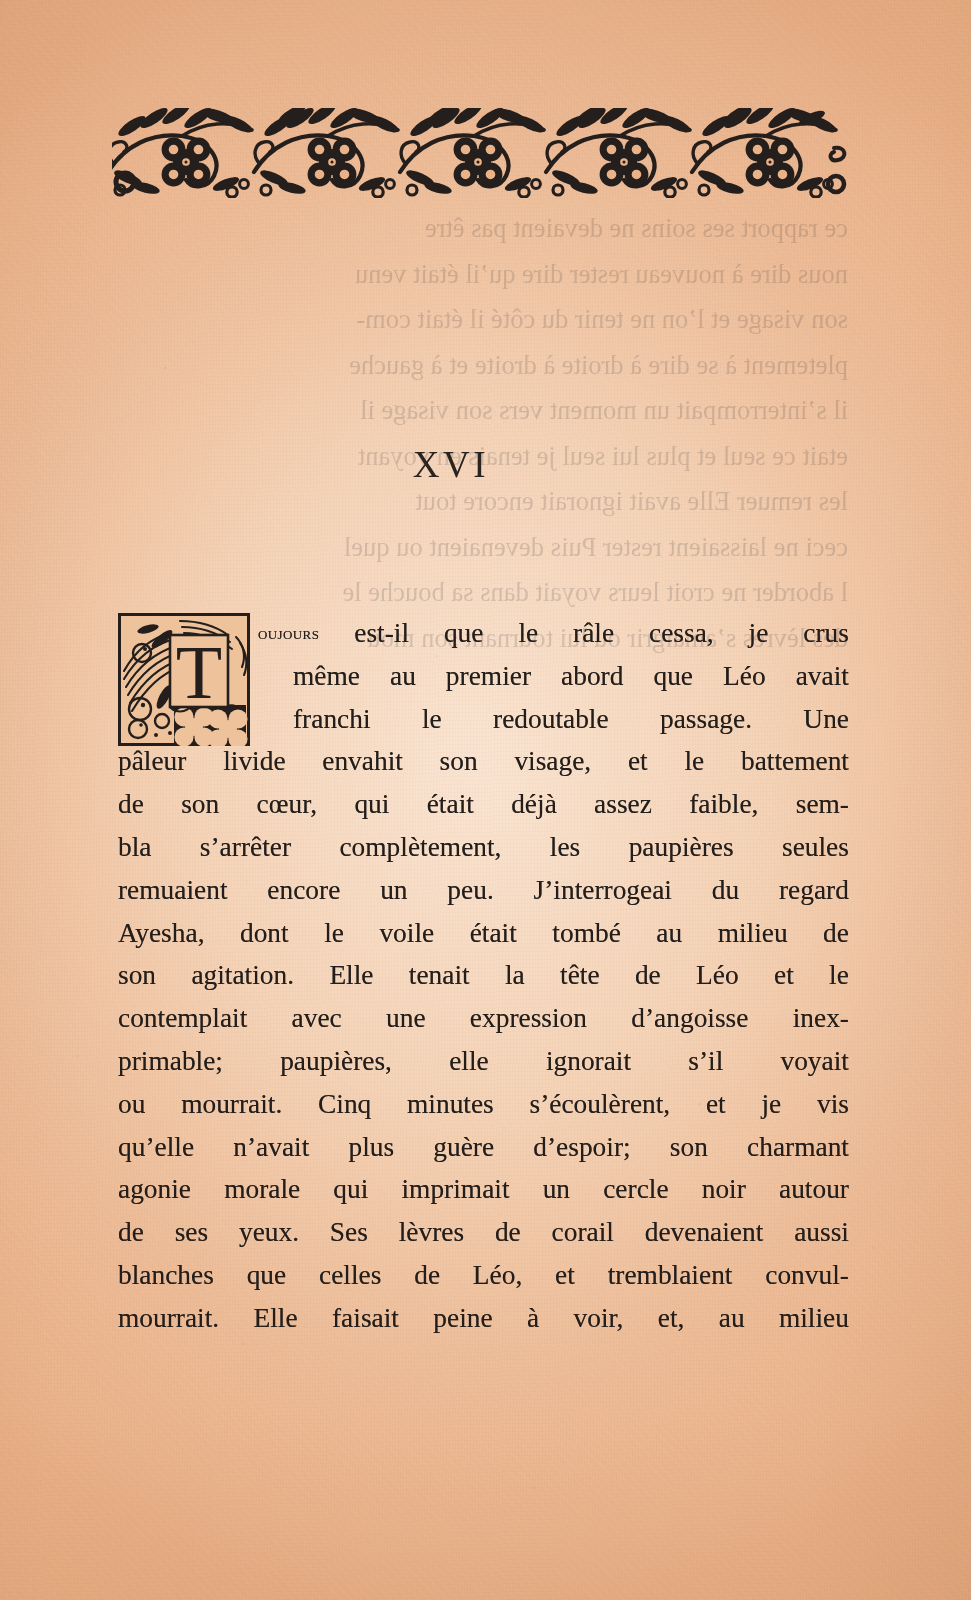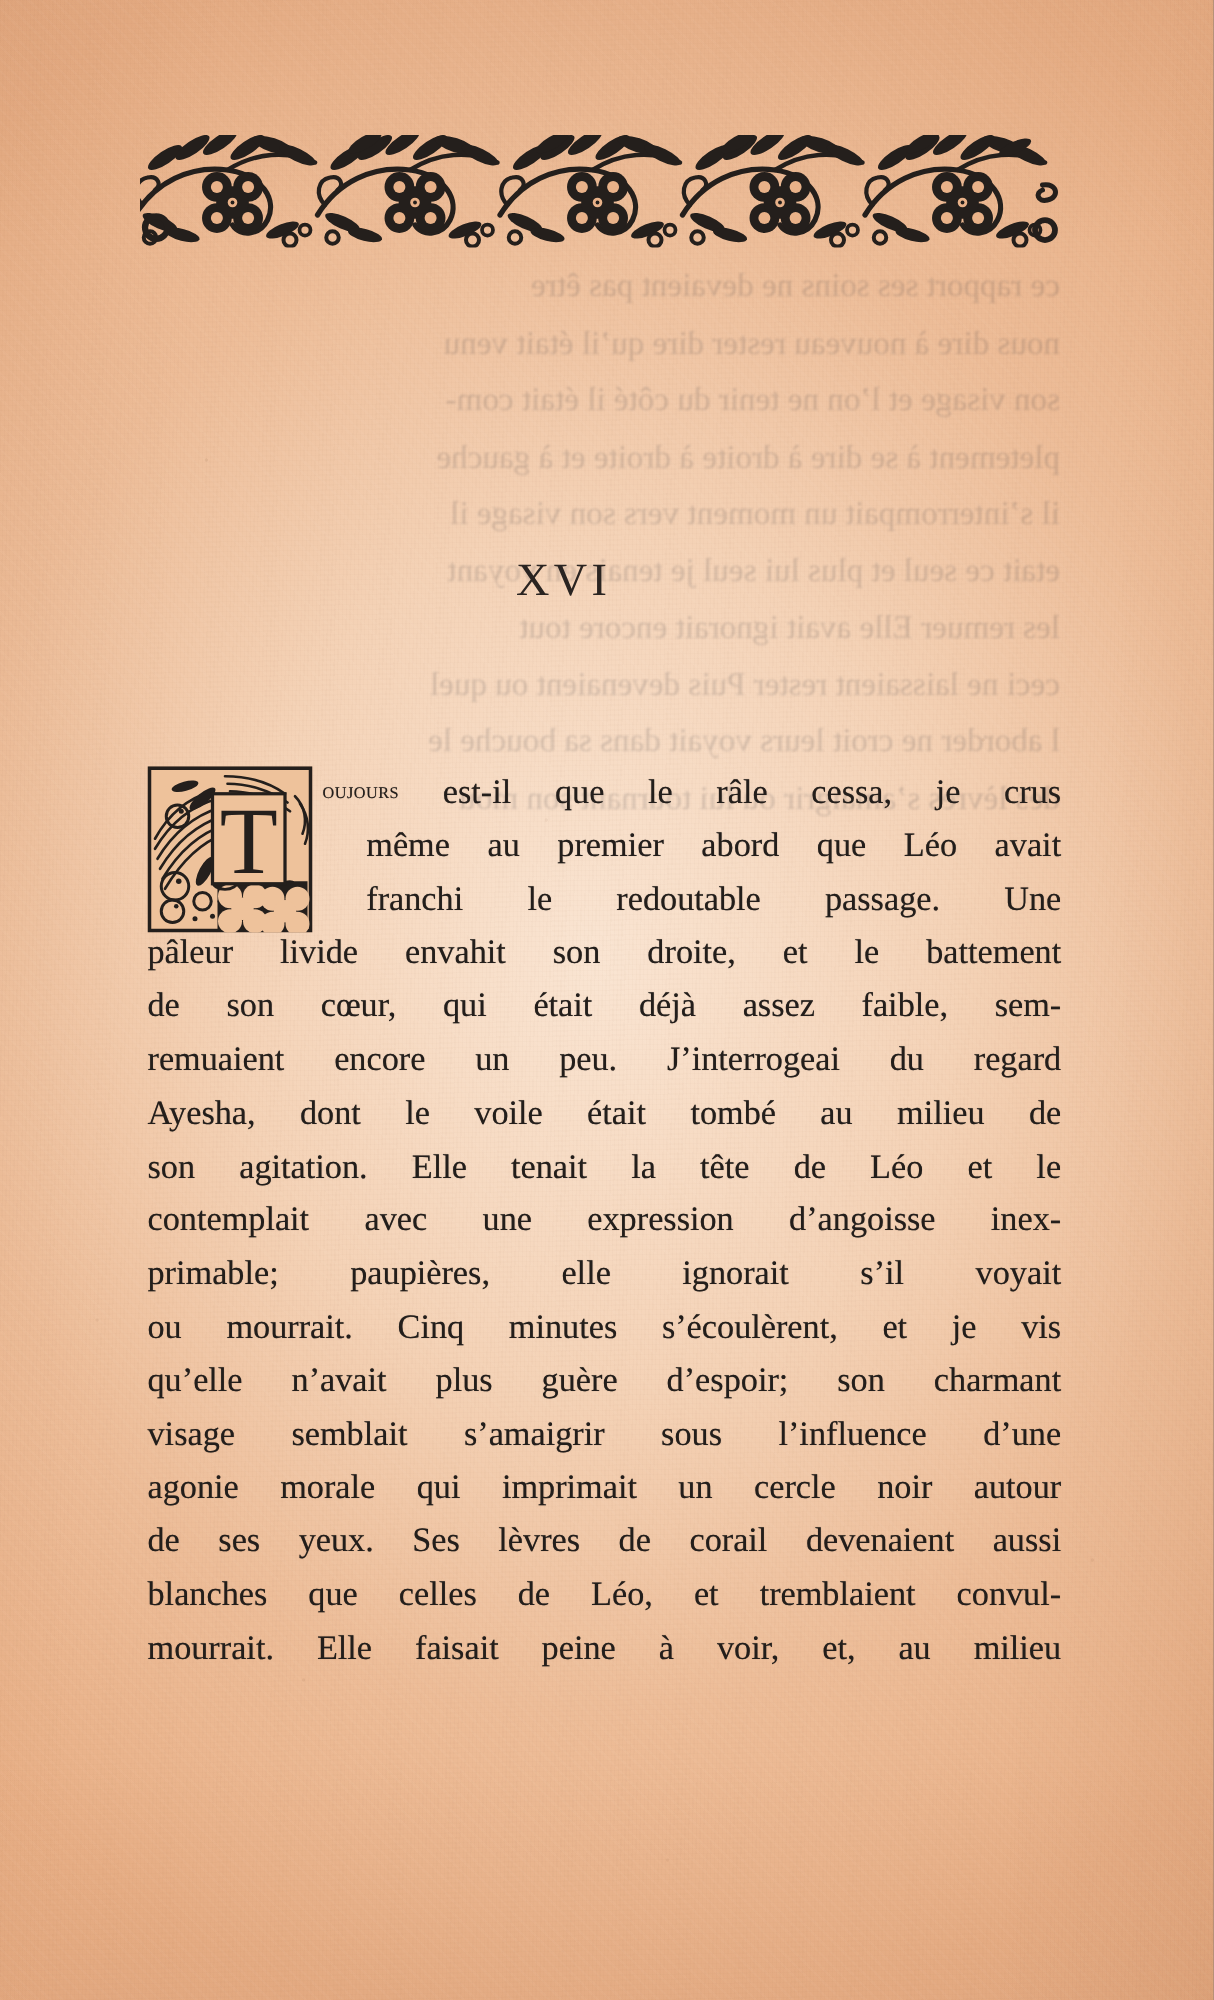--- a/index.html
+++ b/index.html
@@ -409,35 +409,43 @@
         <span>le</span>
         <span>redoutable</span>
         <span>passage.</span>
         <span>Une</span>
       </div>
       <div class="line just">
         <span>pâleur</span>
         <span>livide</span>
         <span>envahit</span>
         <span>son</span>
-        <span>droite,</span>
+        <span>visage,</span>
         <span>et</span>
         <span>le</span>
         <span>battement</span>
       </div>
       <div class="line just">
         <span>de</span>
         <span>son</span>
         <span>cœur,</span>
         <span>qui</span>
         <span>était</span>
         <span>déjà</span>
         <span>assez</span>
         <span>faible,</span>
         <span>sem-</span>
+      </div>
+      <div class="line just">
+        <span>bla</span>
+        <span>s’arrêter</span>
+        <span>complètement,</span>
+        <span>les</span>
+        <span>paupières</span>
+        <span>seules</span>
       </div>
       <div class="line just">
         <span>remuaient</span>
         <span>encore</span>
         <span>un</span>
         <span>peu.</span>
         <span>J’interrogeai</span>
         <span>du</span>
         <span>regard</span>
       </div>
@@ -493,28 +501,20 @@
       <div class="line just">
         <span>qu’elle</span>
         <span>n’avait</span>
         <span>plus</span>
         <span>guère</span>
         <span>d’espoir;</span>
         <span>son</span>
         <span>charmant</span>
       </div>
       <div class="line just">
-        <span>visage</span>
-        <span>semblait</span>
-        <span>s’amaigrir</span>
-        <span>sous</span>
-        <span>l’influence</span>
-        <span>d’une</span>
-      </div>
-      <div class="line just">
         <span>agonie</span>
         <span>morale</span>
         <span>qui</span>
         <span>imprimait</span>
         <span>un</span>
         <span>cercle</span>
         <span>noir</span>
         <span>autour</span>
       </div>
       <div class="line just">

